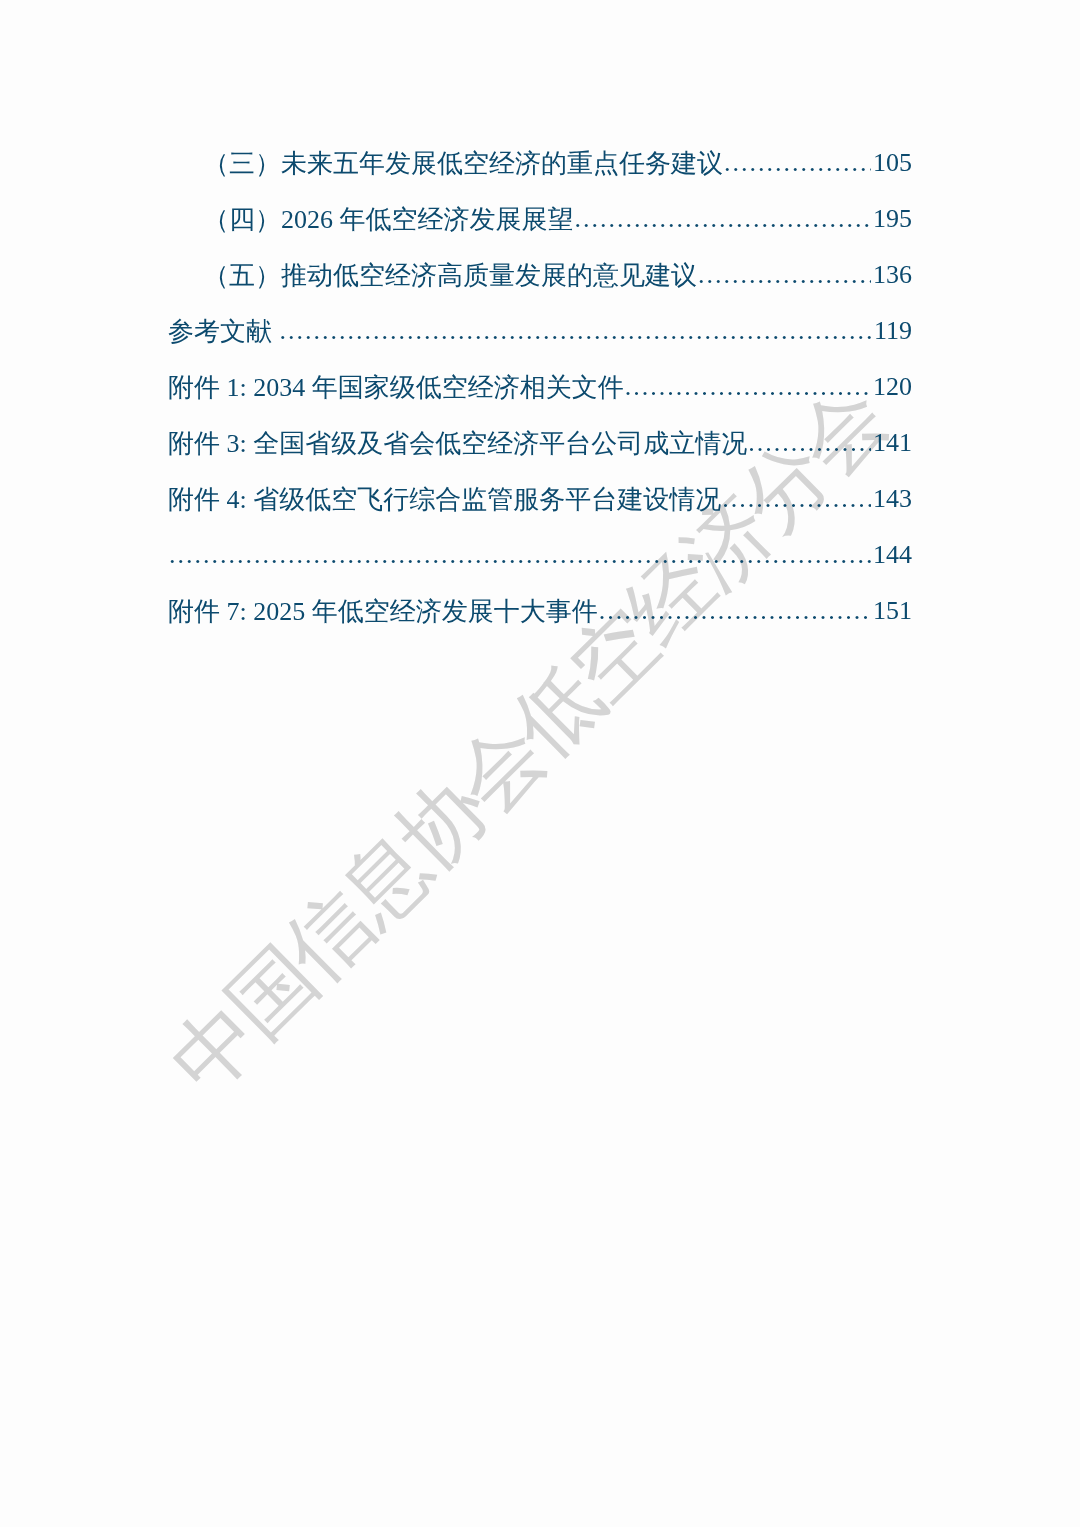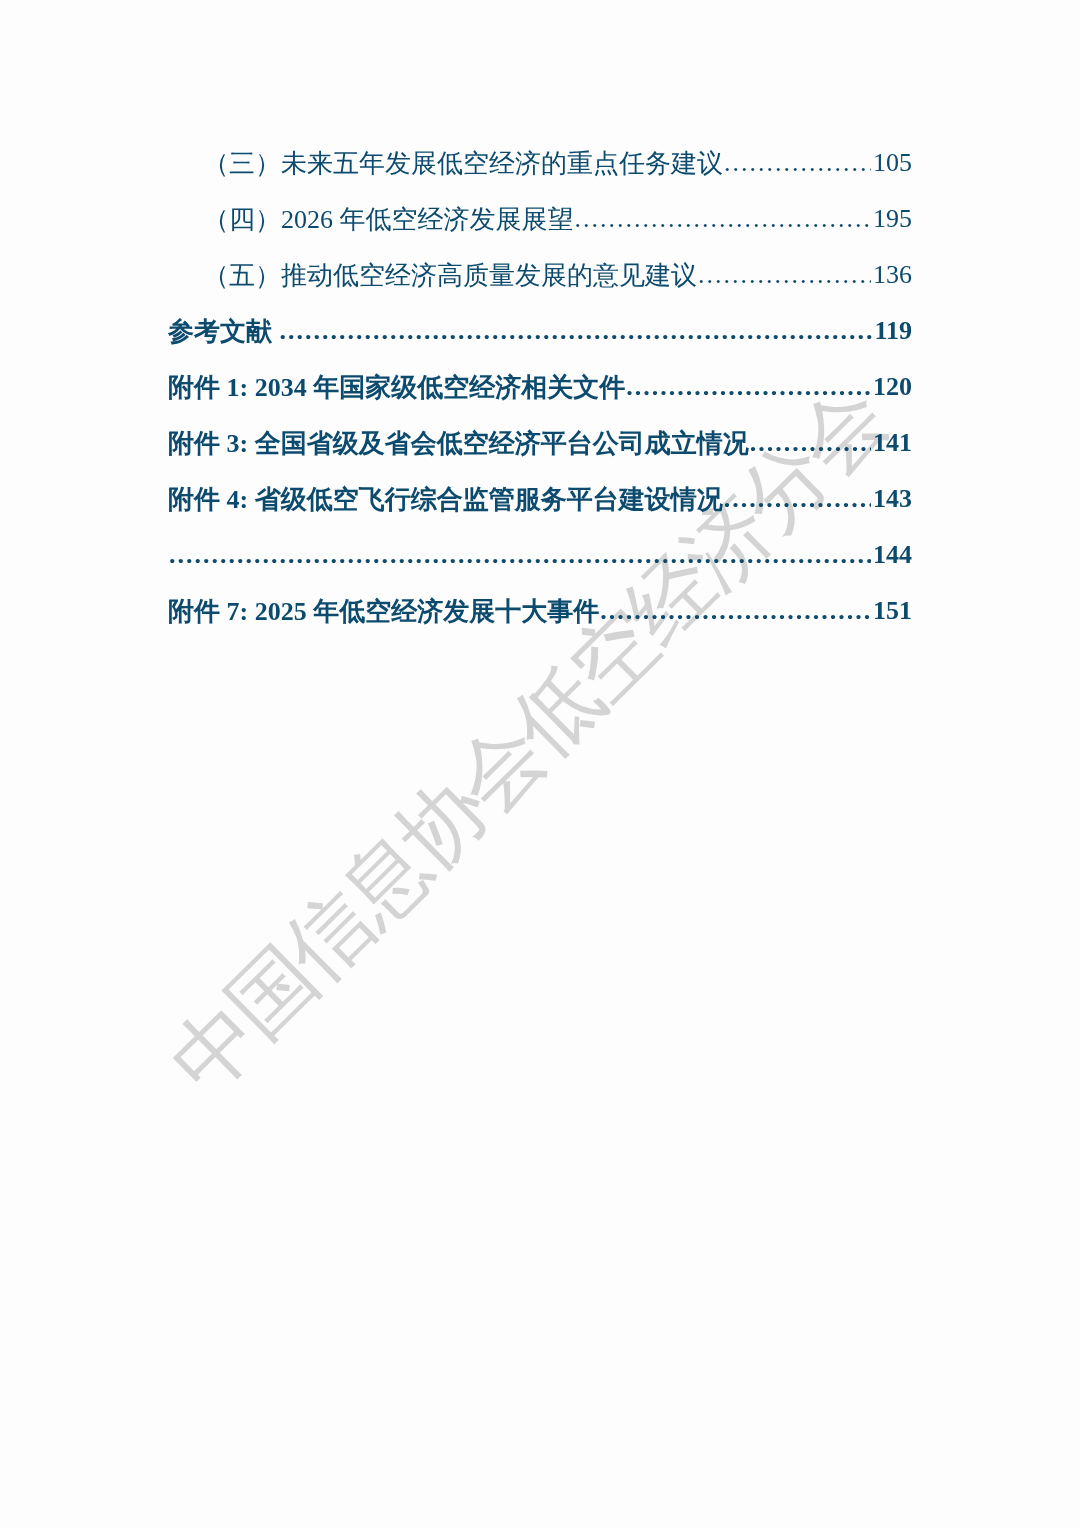--- a/index.html
+++ b/index.html
@@ -44,21 +44,21 @@
   }
   .toc-row {
     display: flex;
     align-items: center;
     height: 34px;
     margin-bottom: 22px;
     font-size: 26px;
     color: #0c4a6e;
   }
   .toc-row.indent { padding-left: 35px; }
-  .toc-row.bold   { font-weight: bold; margin-top: 7px; }
+  .toc-row.bold   { font-weight: normal; margin-top: 7px; }
   .toc-title {
     flex: 0 0 auto;
     white-space: pre;   
   }
   .toc-leader {
     flex: 1 1 auto;
     overflow: hidden;
     white-space: nowrap;
     margin: 0 1px;
     letter-spacing: 2px;

